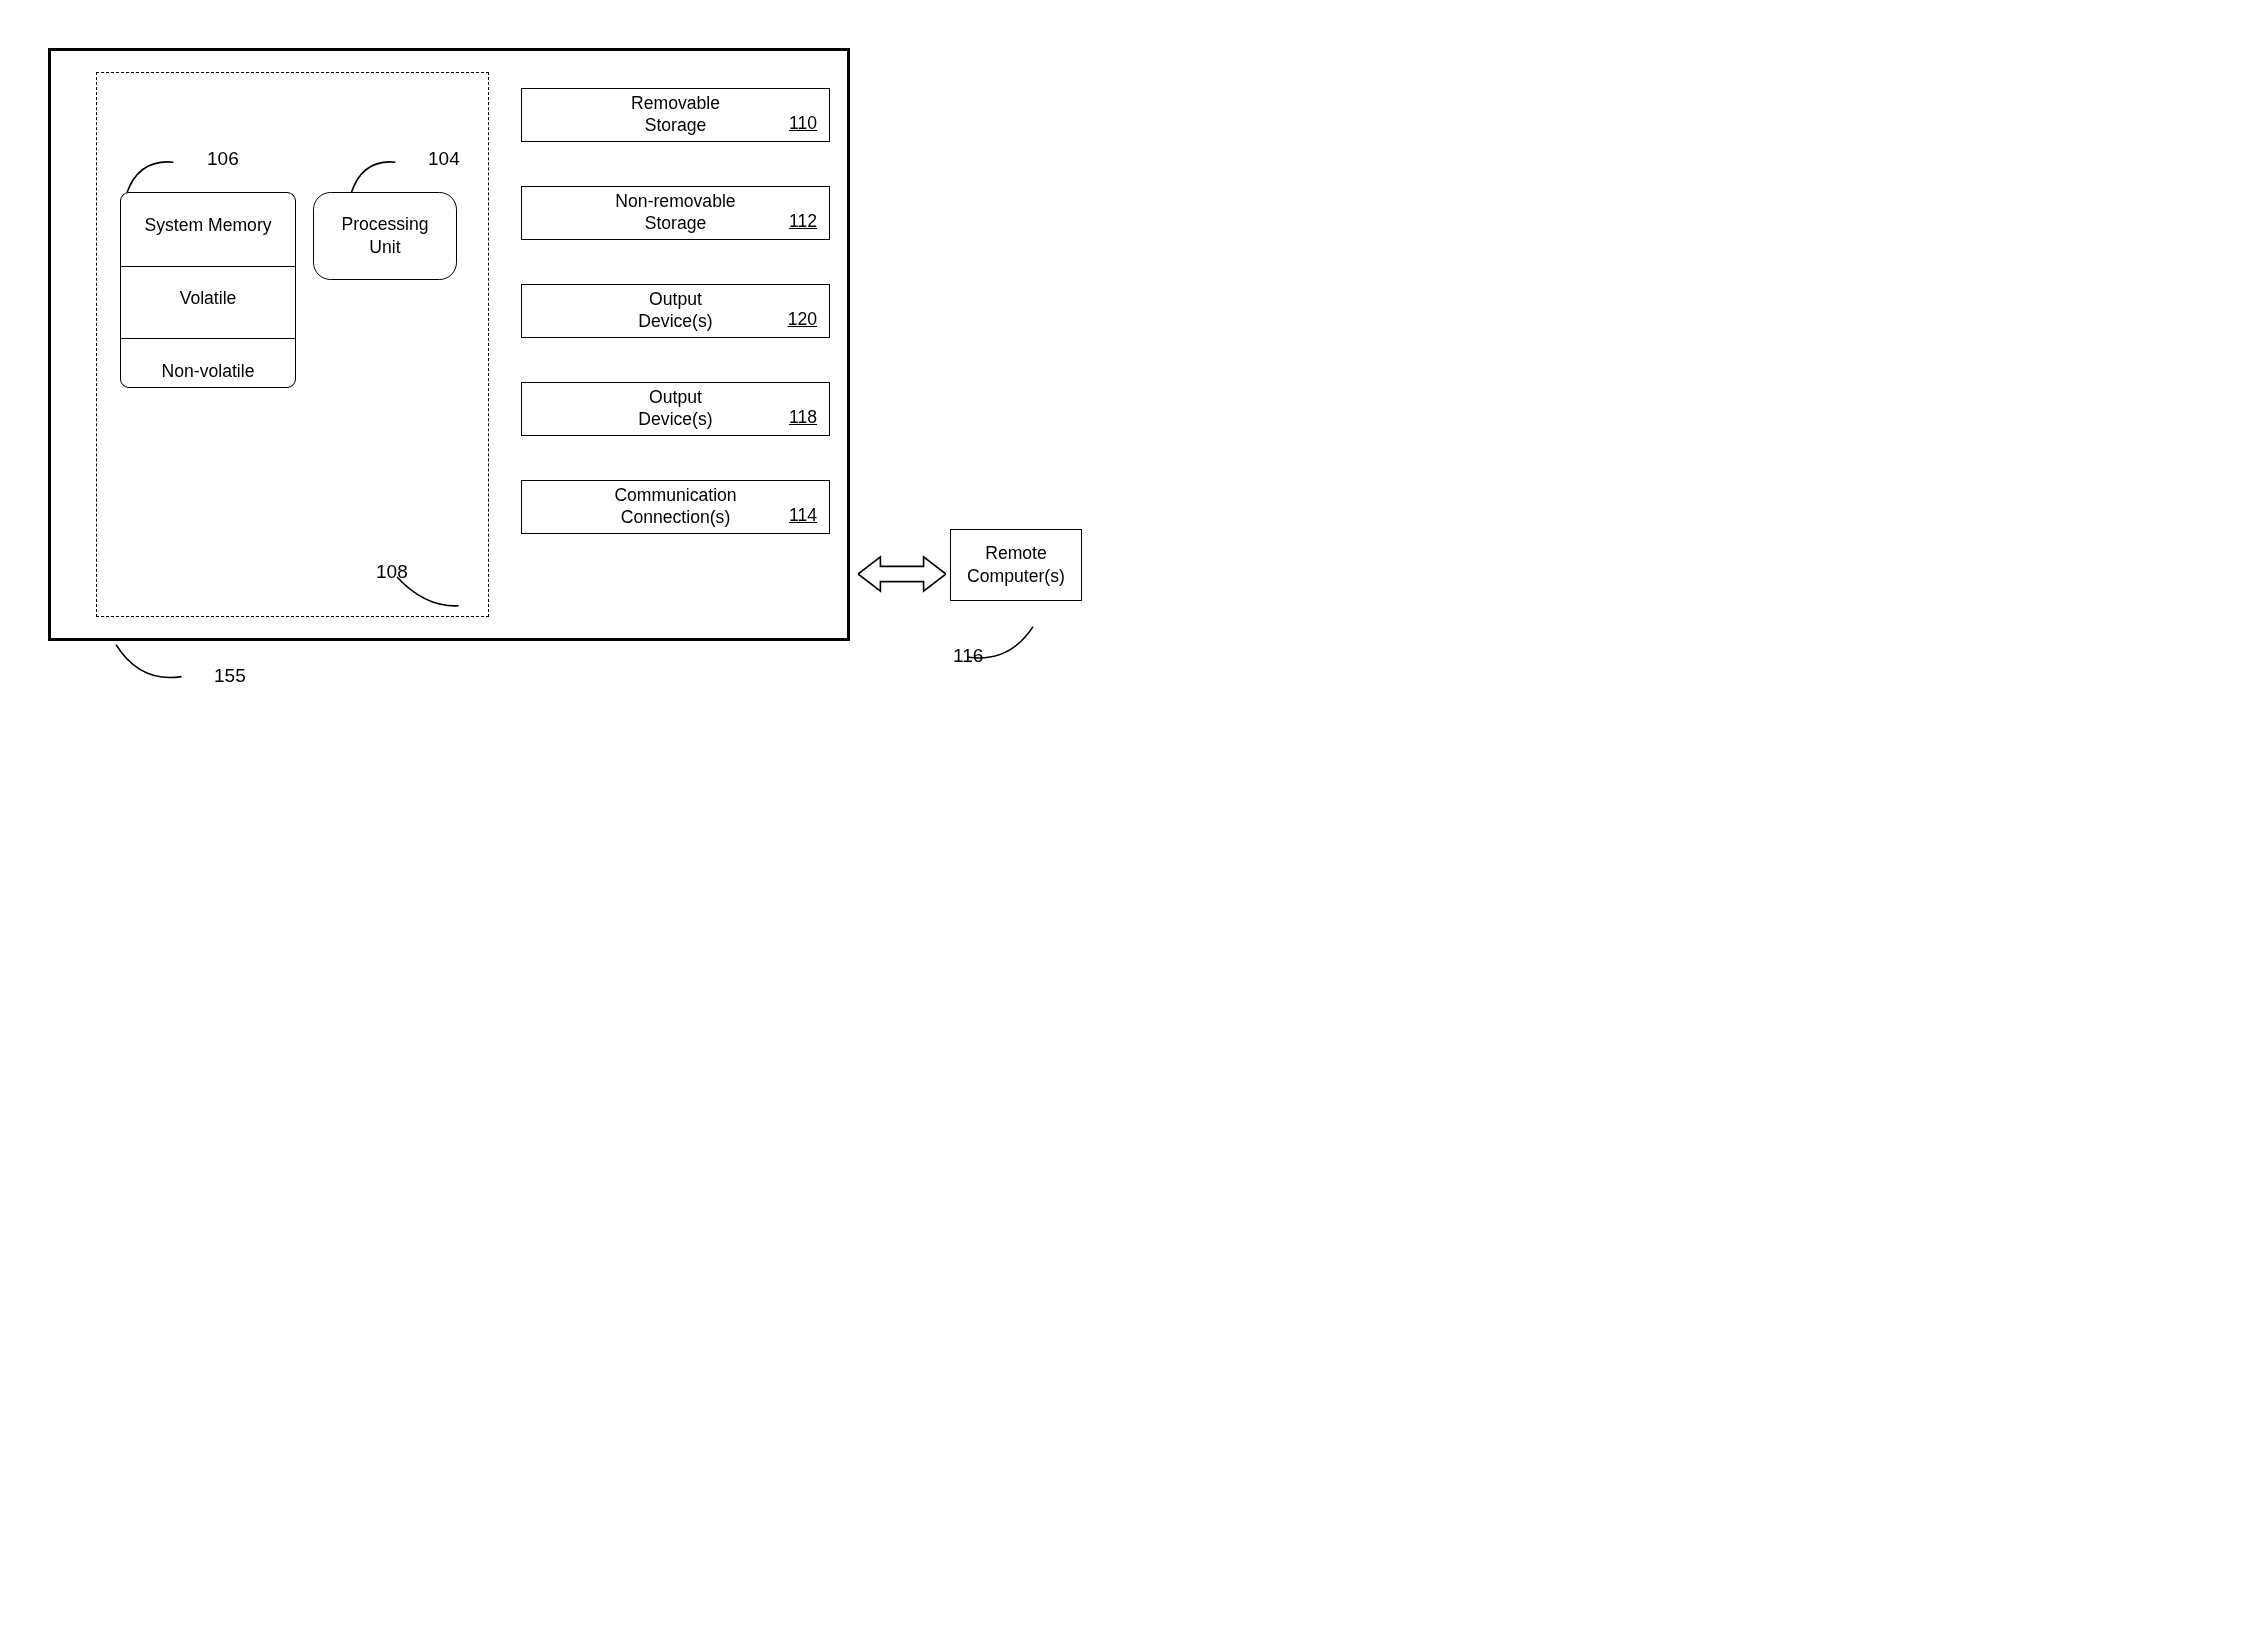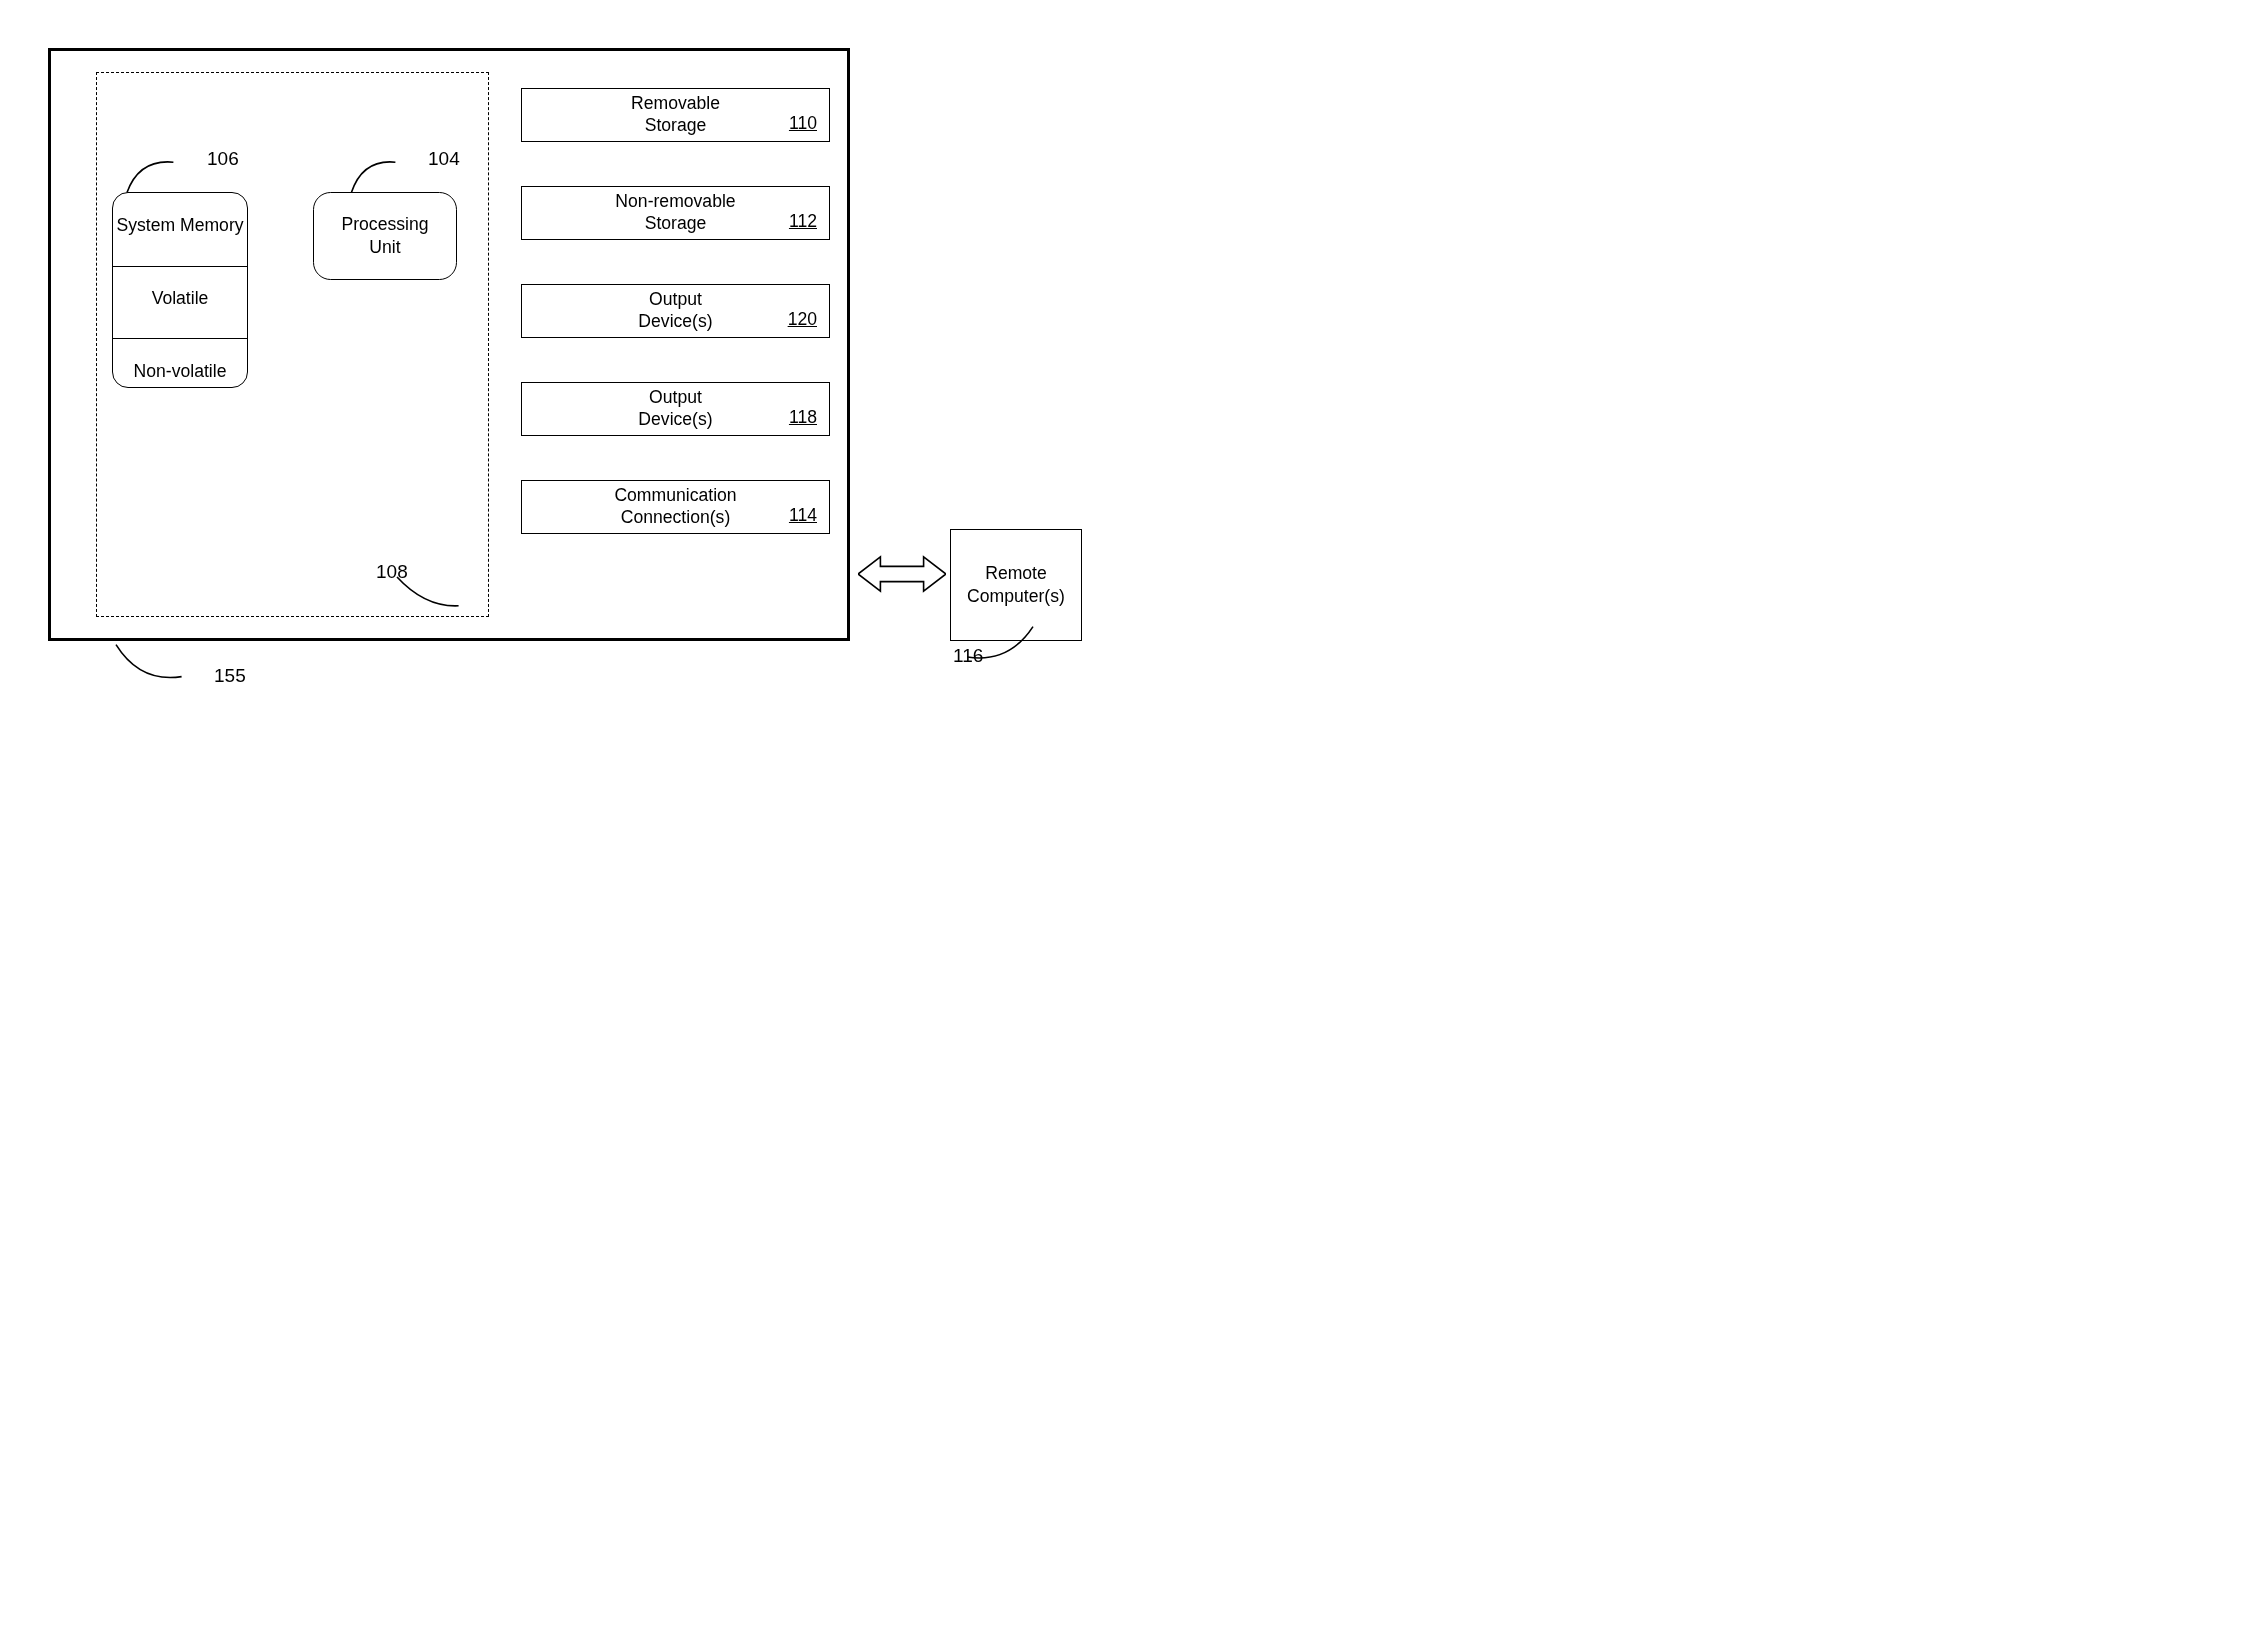--- a/index.html
+++ b/index.html
@@ -27,26 +27,26 @@
     position: absolute;
     left: 64px;
     top: 40px;
     width: 393px;
     height: 545px;
     border: 1.6px dashed #000;
     box-sizing: border-box;
   }
   .mem-box {
     position: absolute;
-    left: 80px;
+    left: 88px;
     top: 160px;
-    width: 136px;
+    width: 176px;
     height: 196px;
     border: 1.6px solid #000;
-    border-radius: 16px;
+    border-radius: 9px;
     box-sizing: border-box;
     overflow: hidden;
   }
   .mem-row {
     height: 33.33%;
     display: flex;
     align-items: center;
     justify-content: center;
     font-size: 17.6px;
     box-sizing: border-box;
@@ -97,21 +97,21 @@
     right: 12px;
     bottom: 6.4px;
     font-size: 17.6px;
     text-decoration: underline;
   }
   .remote-box {
     position: absolute;
     left: 918px;
     top: 497px;
     width: 132px;
-    height: 112px;
+    height: 72px;
     border: 1.6px solid #000;
     display: flex;
     align-items: center;
     justify-content: center;
     text-align: center;
     font-size: 17.6px;
     line-height: 1.3;
     box-sizing: border-box;
   }
   .label {

